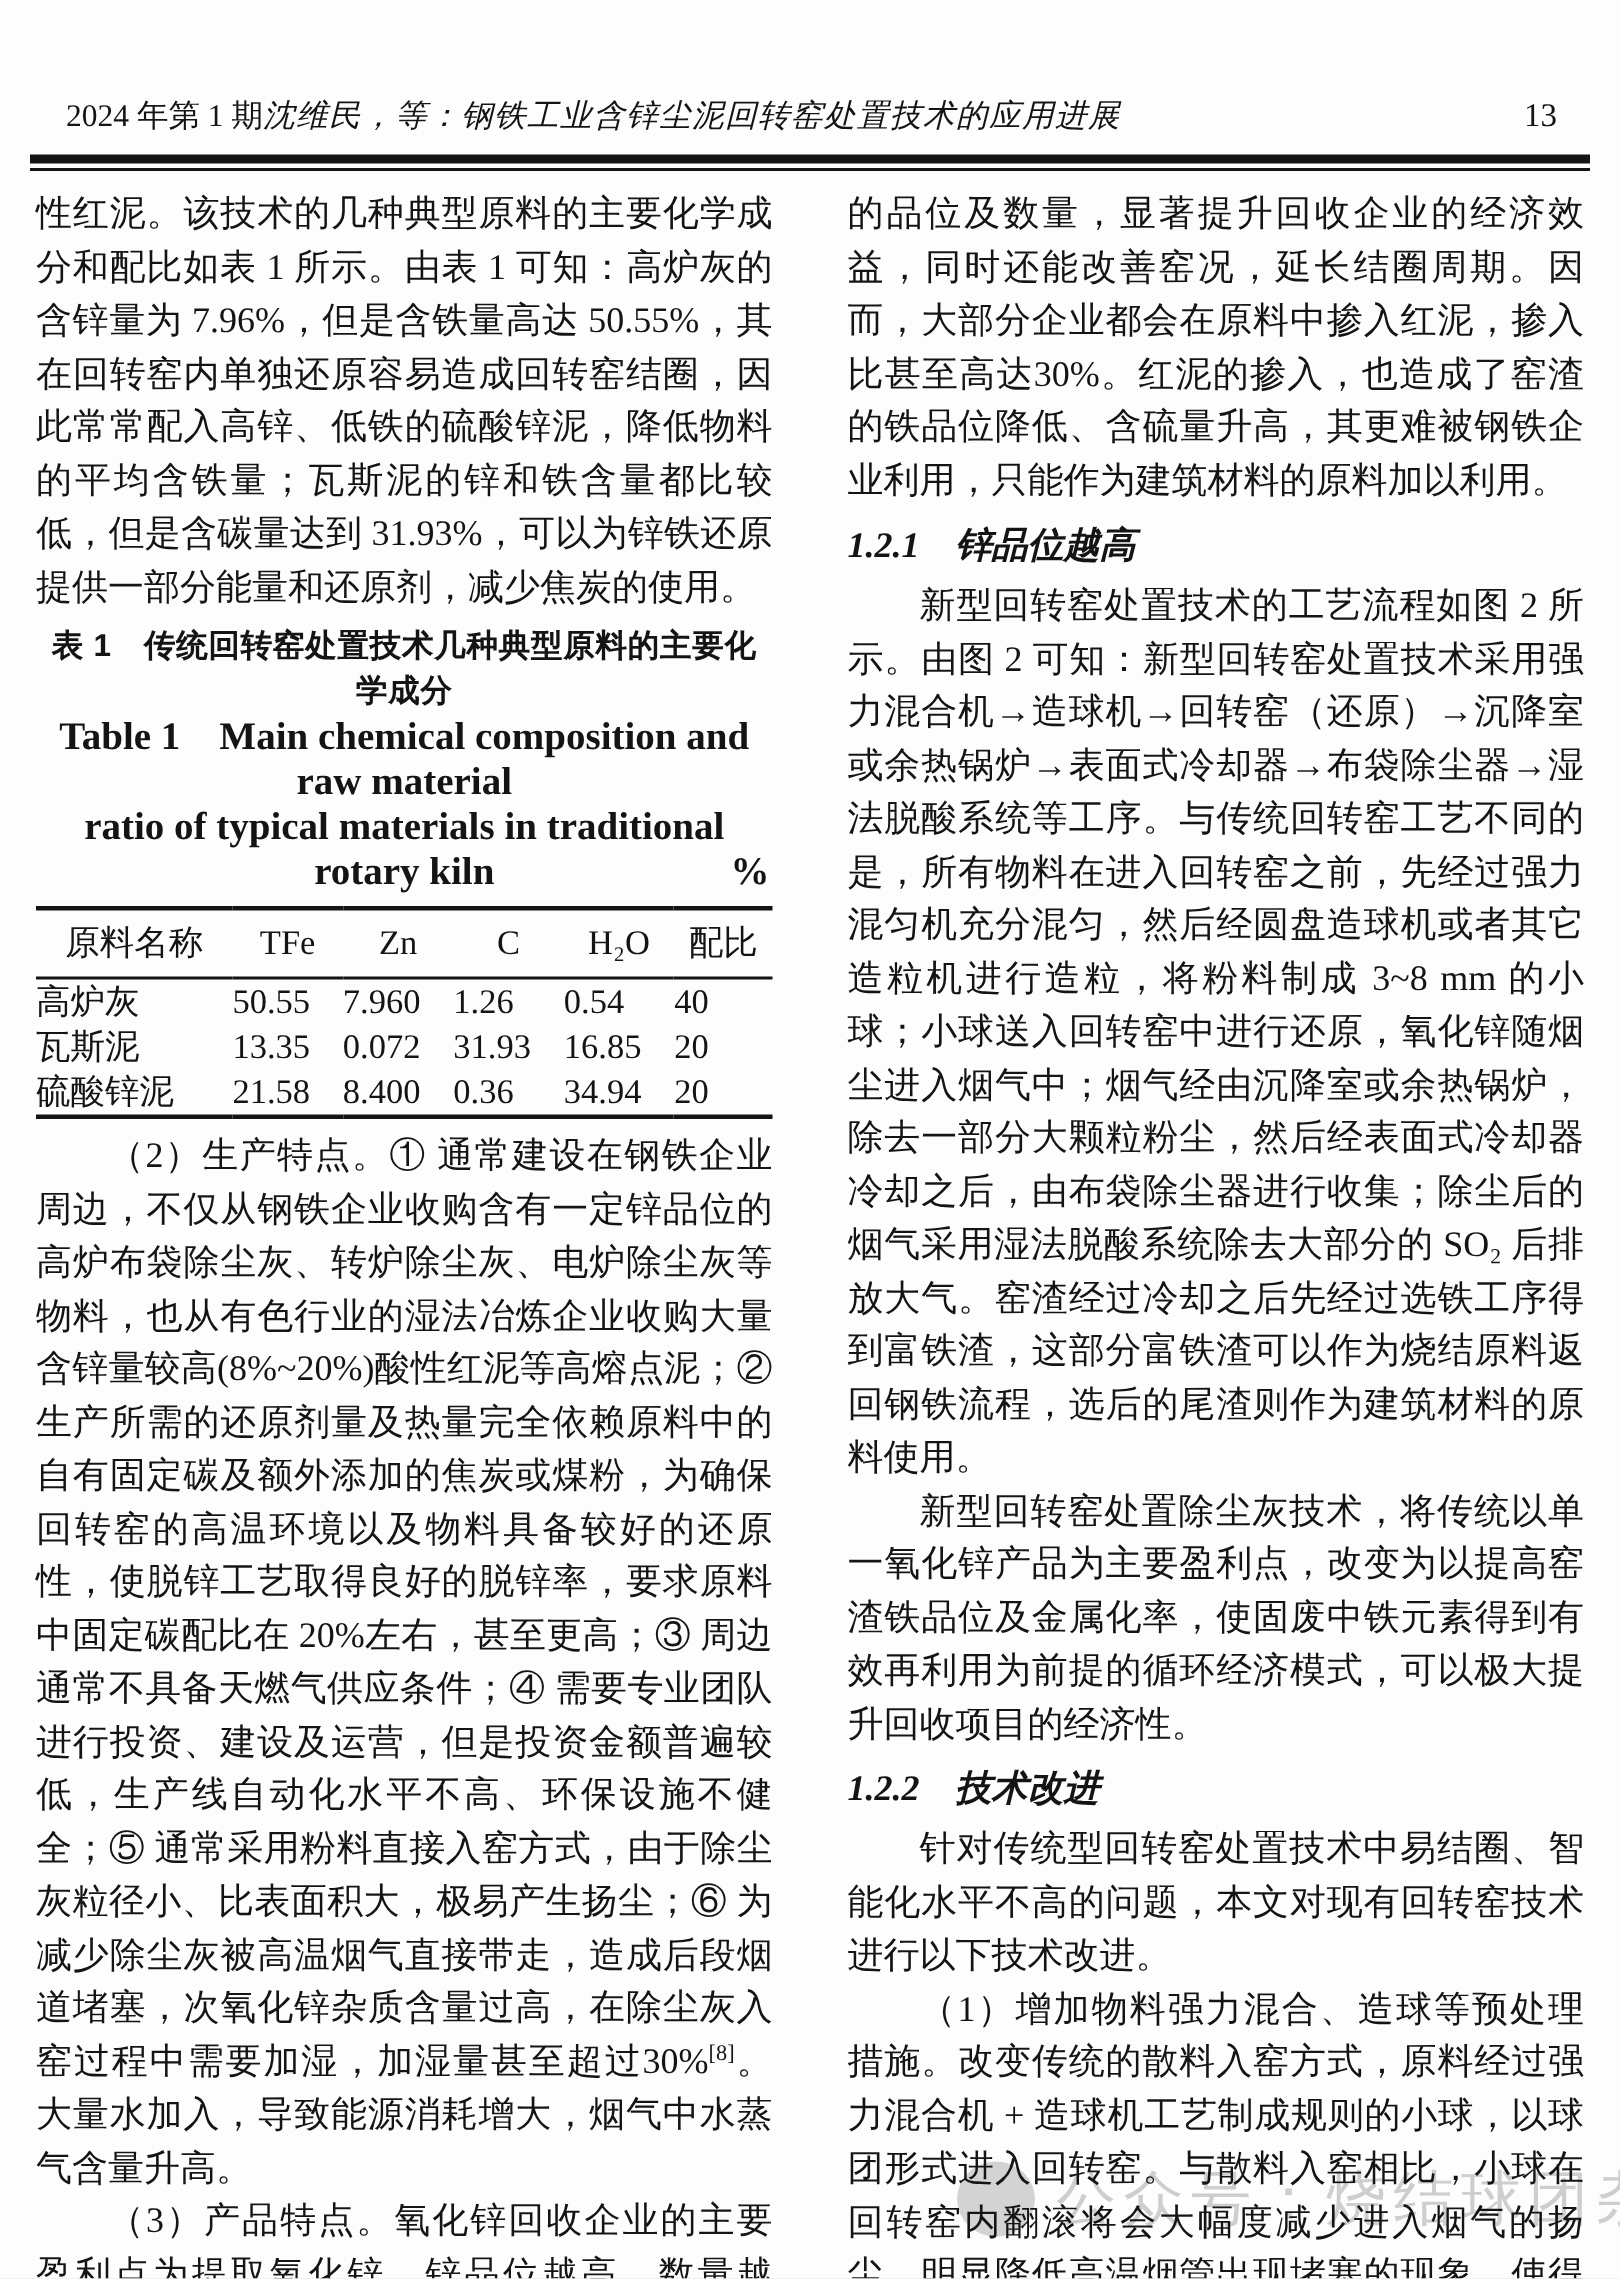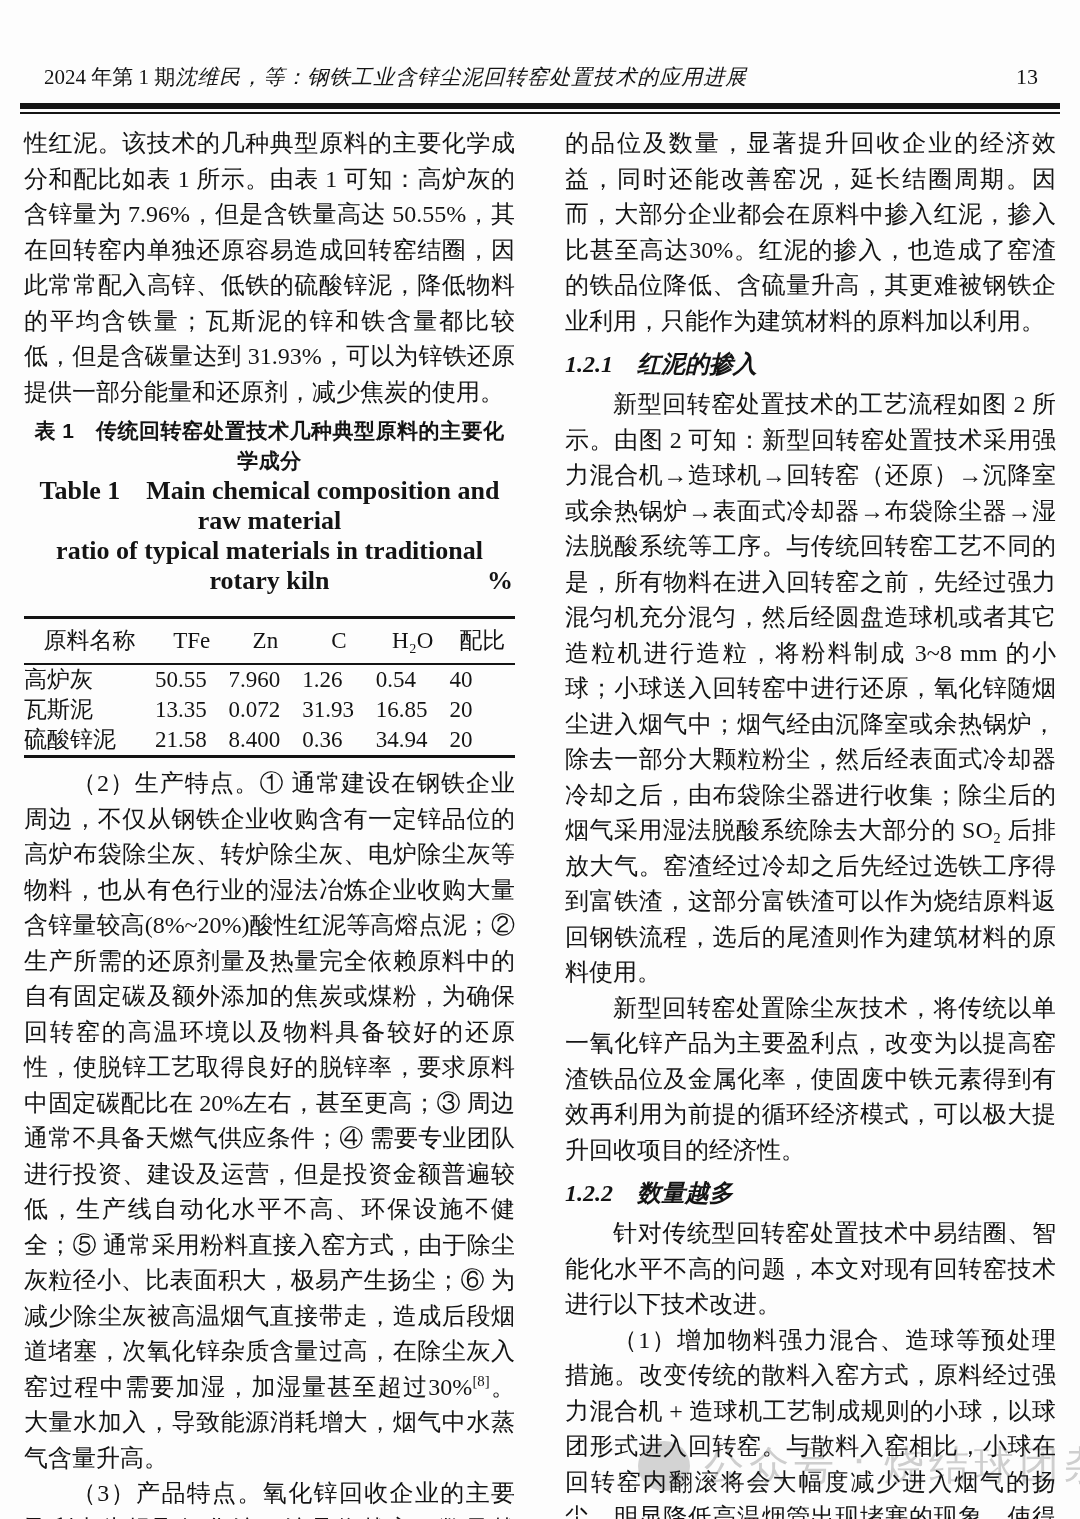--- a/index.html
+++ b/index.html
@@ -57,21 +57,21 @@
   .para.indent{text-indent:2em;}
   sup{font-size:.62em;vertical-align:super;line-height:0;}
   
   .tbl-caption{margin-top:6px;text-align:center;font-weight:bold;font-size:21px;line-height:30px;
     font-family:"Liberation Sans","DejaVu Sans",sans-serif;}
   .tbl-caption .zh{letter-spacing:.5px;}
   .tbl-caption .en{font-family:"Liberation Serif","DejaVu Serif",serif;font-size:26px;}
   .tbl-caption .en-last{position:relative;}
   .tbl-caption .unit{position:absolute;right:2px;top:0;font-weight:bold;}
   table.data{
-    width:100%;border-collapse:collapse;margin-top:20px;
+    width:100%;border-collapse:collapse;margin-top:8px;
     border-top:3px solid #141414;border-bottom:3px solid #141414;
     font-size:23px;line-height:30px;
   }
   table.data th{
     font-weight:normal;border-bottom:2px solid #141414;
     padding:7px 0;text-align:center;
   }
   table.data td{padding:0 0;text-align:left;font-family:Liberation Serif, serif;}
   
   .h-bold{
@@ -160,27 +160,27 @@
 
       <p class="para indent">（3）产品特点。氧化锌回收企业的主要盈利点为提取氧化锌，锌品位越高、数量越多，则效益越好，因而企业要求除尘灰的含锌品位越高越好。由于红泥（主要为 ZnSO₄）具有含锌高、含铁低、熔点高等特点，掺入后可提高次氧化锌产品</p>
 
     </div>
 
     <div class="col">
 
       <p class="para">的品位及数量，显著提升回收企业的经济效益，同时还能改善窑况，延长结圈周期。因而，大部分企业都会在原料中掺入红泥，掺入比甚至高达30%。红泥的掺入，也造成了窑渣的铁品位降低、含硫量升高，其更难被钢铁企业利用，只能作为建筑材料的原料加以利用。</p>
 
 
-      <h4 class="h-kai">1.2.1　红泥的掺入</h4>
+      <h4 class="h-kai">1.2.1　锌品位越高</h4>
 
       <p class="para indent">新型回转窑处置技术的工艺流程如图 2 所示。由图 2 可知：新型回转窑处置技术采用强力混合机→造球机→回转窑（还原）→沉降室或余热锅炉→表面式冷却器→布袋除尘器→湿法脱酸系统等工序。与传统回转窑工艺不同的是，所有物料在进入回转窑之前，先经过强力混匀机充分混匀，然后经圆盘造球机或者其它造粒机进行造粒，将粉料制成 3~8 mm 的小球；小球送入回转窑中进行还原，氧化锌随烟尘进入烟气中；烟气经由沉降室或余热锅炉，除去一部分大颗粒粉尘，然后经表面式冷却器冷却之后，由布袋除尘器进行收集；除尘后的烟气采用湿法脱酸系统除去大部分的 SO₂ 后排放大气。窑渣经过冷却之后先经过选铁工序得到富铁渣，这部分富铁渣可以作为烧结原料返回钢铁流程，选后的尾渣则作为建筑材料的原料使用。</p>
 
       <p class="para indent">新型回转窑处置除尘灰技术，将传统以单一氧化锌产品为主要盈利点，改变为以提高窑渣铁品位及金属化率，使固废中铁元素得到有效再利用为前提的循环经济模式，可以极大提升回收项目的经济性。</p>
 
-      <h4 class="h-kai">1.2.2　数量越多</h4>
+      <h4 class="h-kai">1.2.2　技术改进</h4>
 
       <p class="para indent">针对传统型回转窑处置技术中易结圈、智能化水平不高的问题，本文对现有回转窑技术进行以下技术改进。</p>
 
       <p class="para indent">（1）增加物料强力混合、造球等预处理措施。改变传统的散料入窑方式，原料经过强力混合机 + 造球机工艺制成规则的小球，以球团形式进入回转窑。与散料入窑相比，小球在回转窑内翻滚将会大幅度减少进入烟气的扬尘，明显降低高温烟管出现堵塞的现象，使得次氧化锌产品的杂质减少、锌品位提升。</p>
 
     </div>
 
   </div>
 </div>
 

